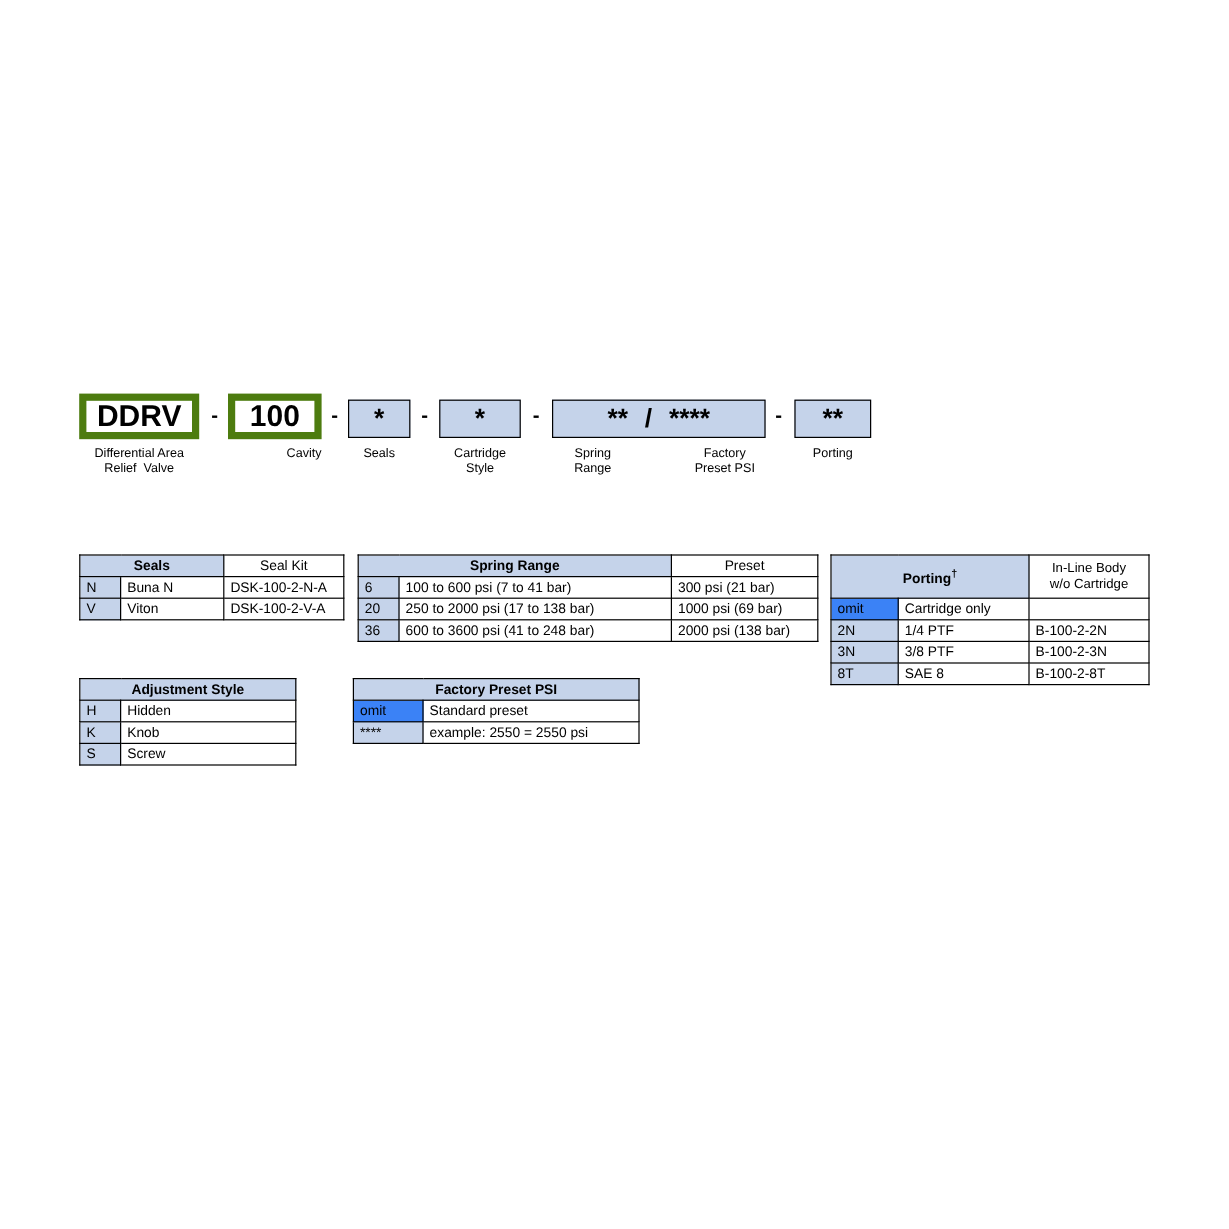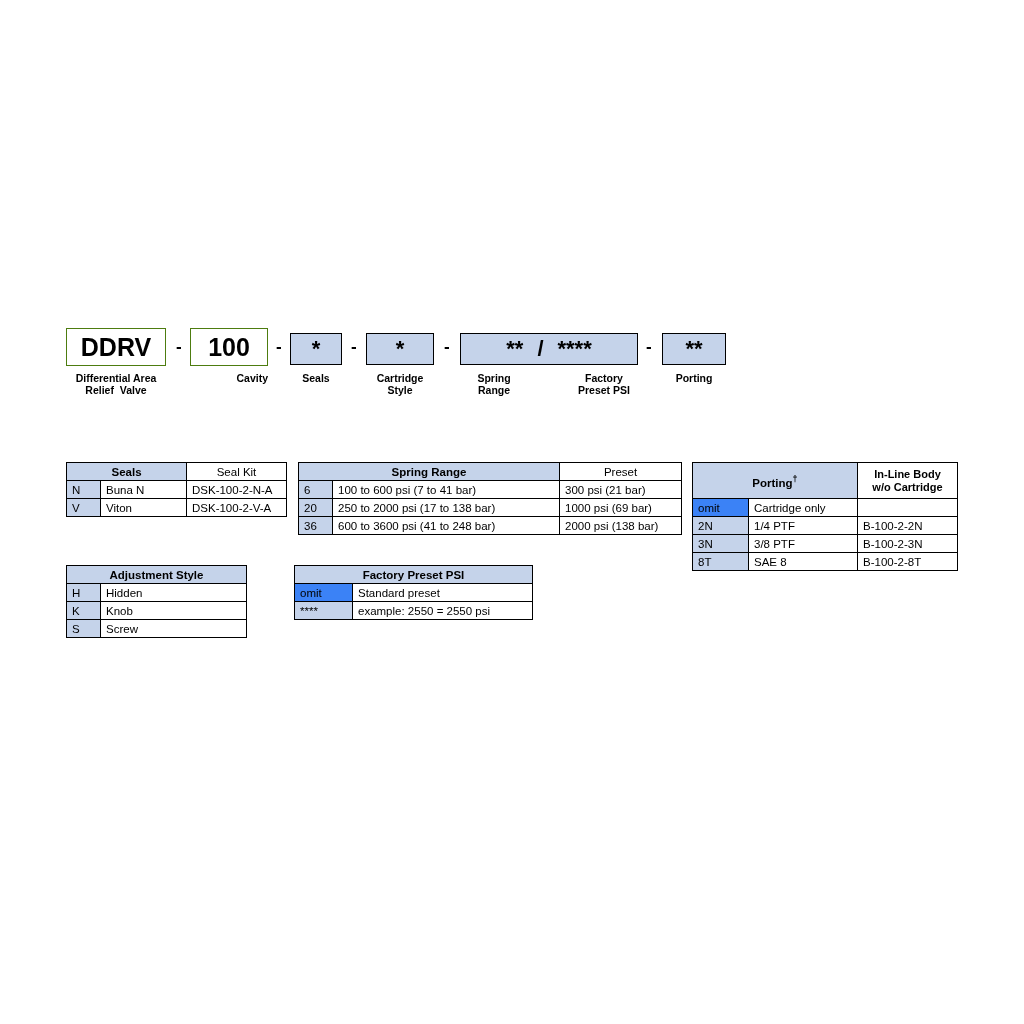--- a/index.html
+++ b/index.html
@@ -20,36 +20,36 @@
   #model-code {
     position: absolute;
     left: 66px;
     top: 328px;
     width: 900px;
     height: 100px;
   }
   .code-block {
     position: absolute;
     box-sizing: border-box;
-    border: 1px solid #4d7c0f;
+    border: 6px solid #4d7c0f;
     display: flex;
     align-items: center;
     justify-content: center;
     font-weight: bold;
     background: #ffffff;
   }
   .code-block.shaded {
     background: #c5d3ea;
     border: 1px solid #000;
   }
   .code-caption {
     position: absolute;
     text-align: center;
     font-size: 10.5px;
-    font-weight: bold;
+    font-weight: normal;
     line-height: 12px;
   }
   .dash {
     position: absolute;
     font-size: 17px;
     font-weight: bold;
     line-height: 17px;
   }
 
   
@@ -186,21 +186,21 @@
   </tr>
 </tbody>
   </table>
 
 <table class="spec" style="left:692px; top:462px; width:266px;">
   <tbody>
       <tr>
     <th colspan="2" style="width:166px; height:36px;">
       <span>Porting</span><span class="sup">†</span>
     </th>
-    <th style="width:100px; background:#ffffff; font-weight:bold; white-space:pre; line-height:13px; font-size:11px;margin-top:28px;">In-Line Body
+    <th style="width:100px; background:#ffffff; font-weight:normal; white-space:pre; line-height:13px; font-size:11px;margin-top:28px;">In-Line Body
 w/o Cartridge</th>
   </tr>
   <tr>
     <td class="code-plain" style="width:56px;">omit</td>
     <td>Cartridge only</td>
     <td></td>
   </tr>
   <tr>
     <td class="code" style="width:56px;">2N</td>
     <td>1/4 PTF</td>

